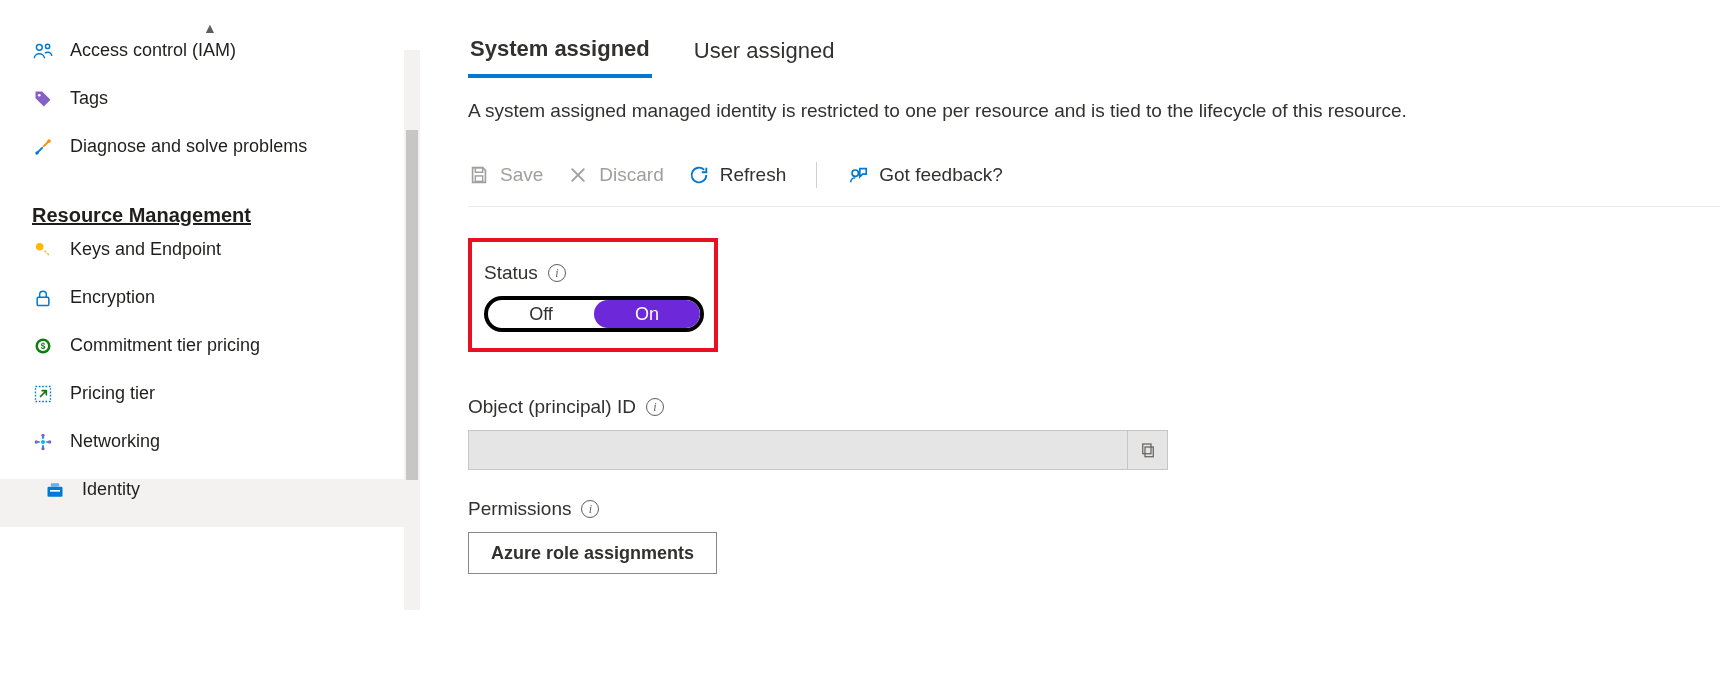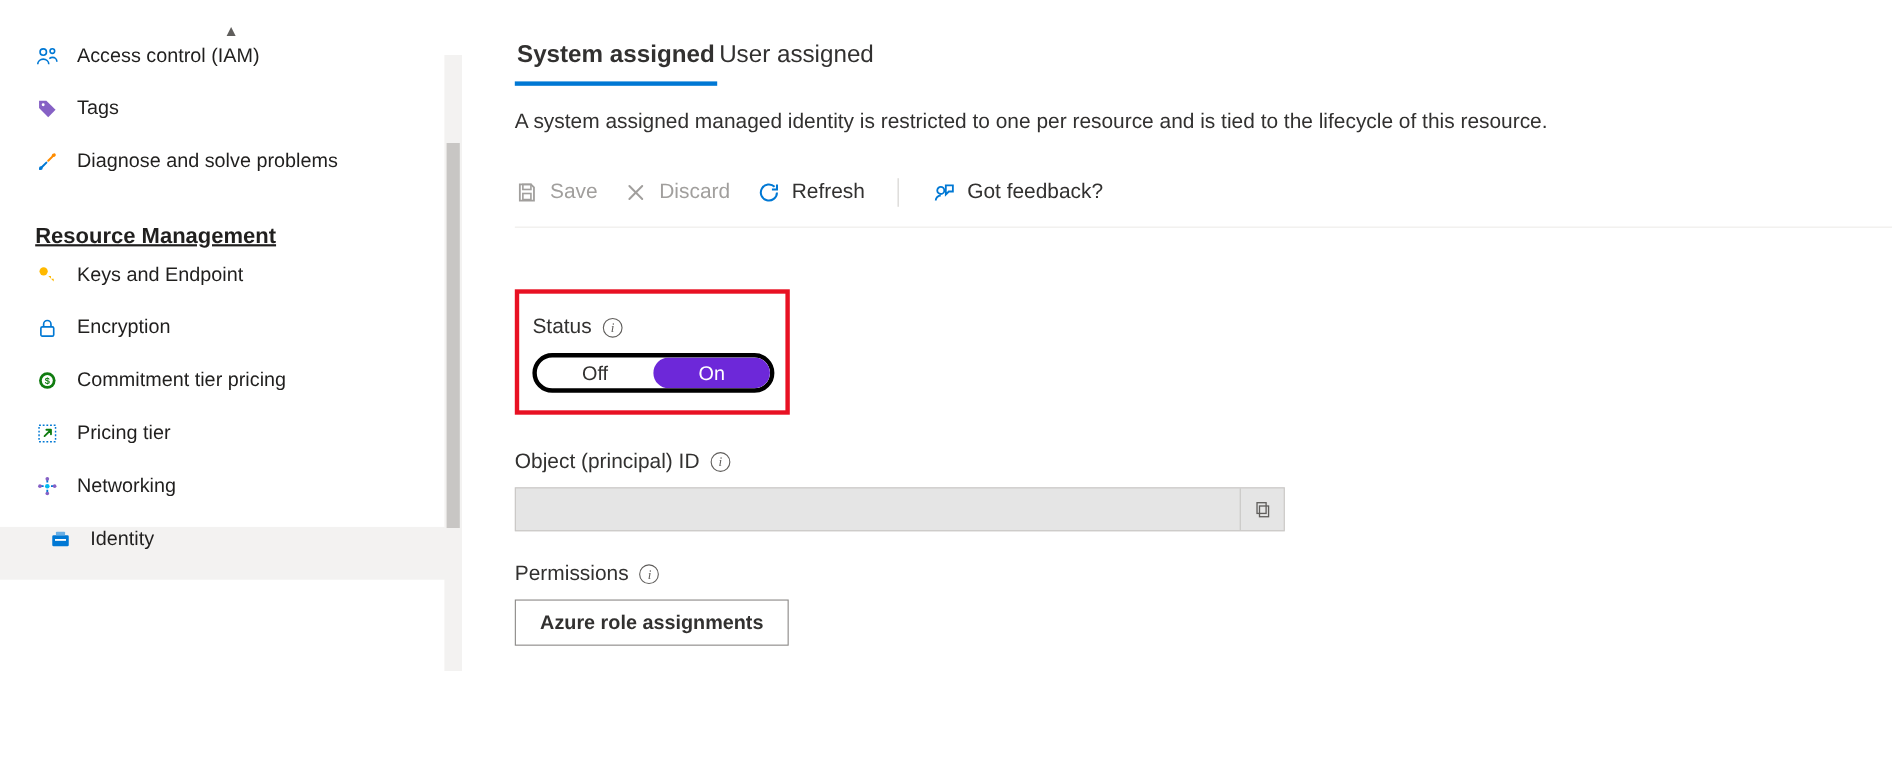--- a/index.html
+++ b/index.html
@@ -78,21 +78,23 @@
 
   
   .main {
     flex: 1;
     padding: 28px 0 0 48px;
     height: 100%;
     overflow: hidden;
   }
   .tabs {
     display: flex;
+    gap: 40px;
     border-bottom: none;
+    align-items: center;
   }
   .tab {
     padding: 8px 2px 12px 2px;
     font-size: 22px;
     color: #323130;
     cursor: pointer;
   }
   .tab.active {
     font-weight: 600;
     border-bottom: 4px solid #0078d4;
@@ -103,21 +105,21 @@
     color: #323130;
   }
 
   
   .toolbar {
     display: flex;
     align-items: center;
     gap: 24px;
     padding-bottom: 18px;
     border-bottom: 1px solid #edebe9;
-    margin-bottom: 56px;
+    margin-bottom: 31px;
   }
   .tb-btn {
     display: flex;
     align-items: center;
     gap: 10px;
     font-size: 19px;
     cursor: pointer;
   }
   .tb-btn.disabled { color: #a19f9d; cursor: default; }
   .tb-btn.disabled .tb-icon svg * { stroke: #a19f9d; fill: none; }
@@ -128,21 +130,21 @@
     height: 26px;
     background: #d2d0ce;
     margin: 0 6px;
   }
 
   
   .highlight-box {
     border: 4px solid #e81123;
     padding: 20px 20px 16px 12px;
     width: 250px;
-    margin-bottom: 32px;
+    margin-bottom: 44px;
   }
   .field-label {
     display: flex;
     align-items: center;
     gap: 10px;
     font-size: 19px;
     margin-bottom: 12px;
   }
   .info-icon {
     width: 18px; height: 18px;

